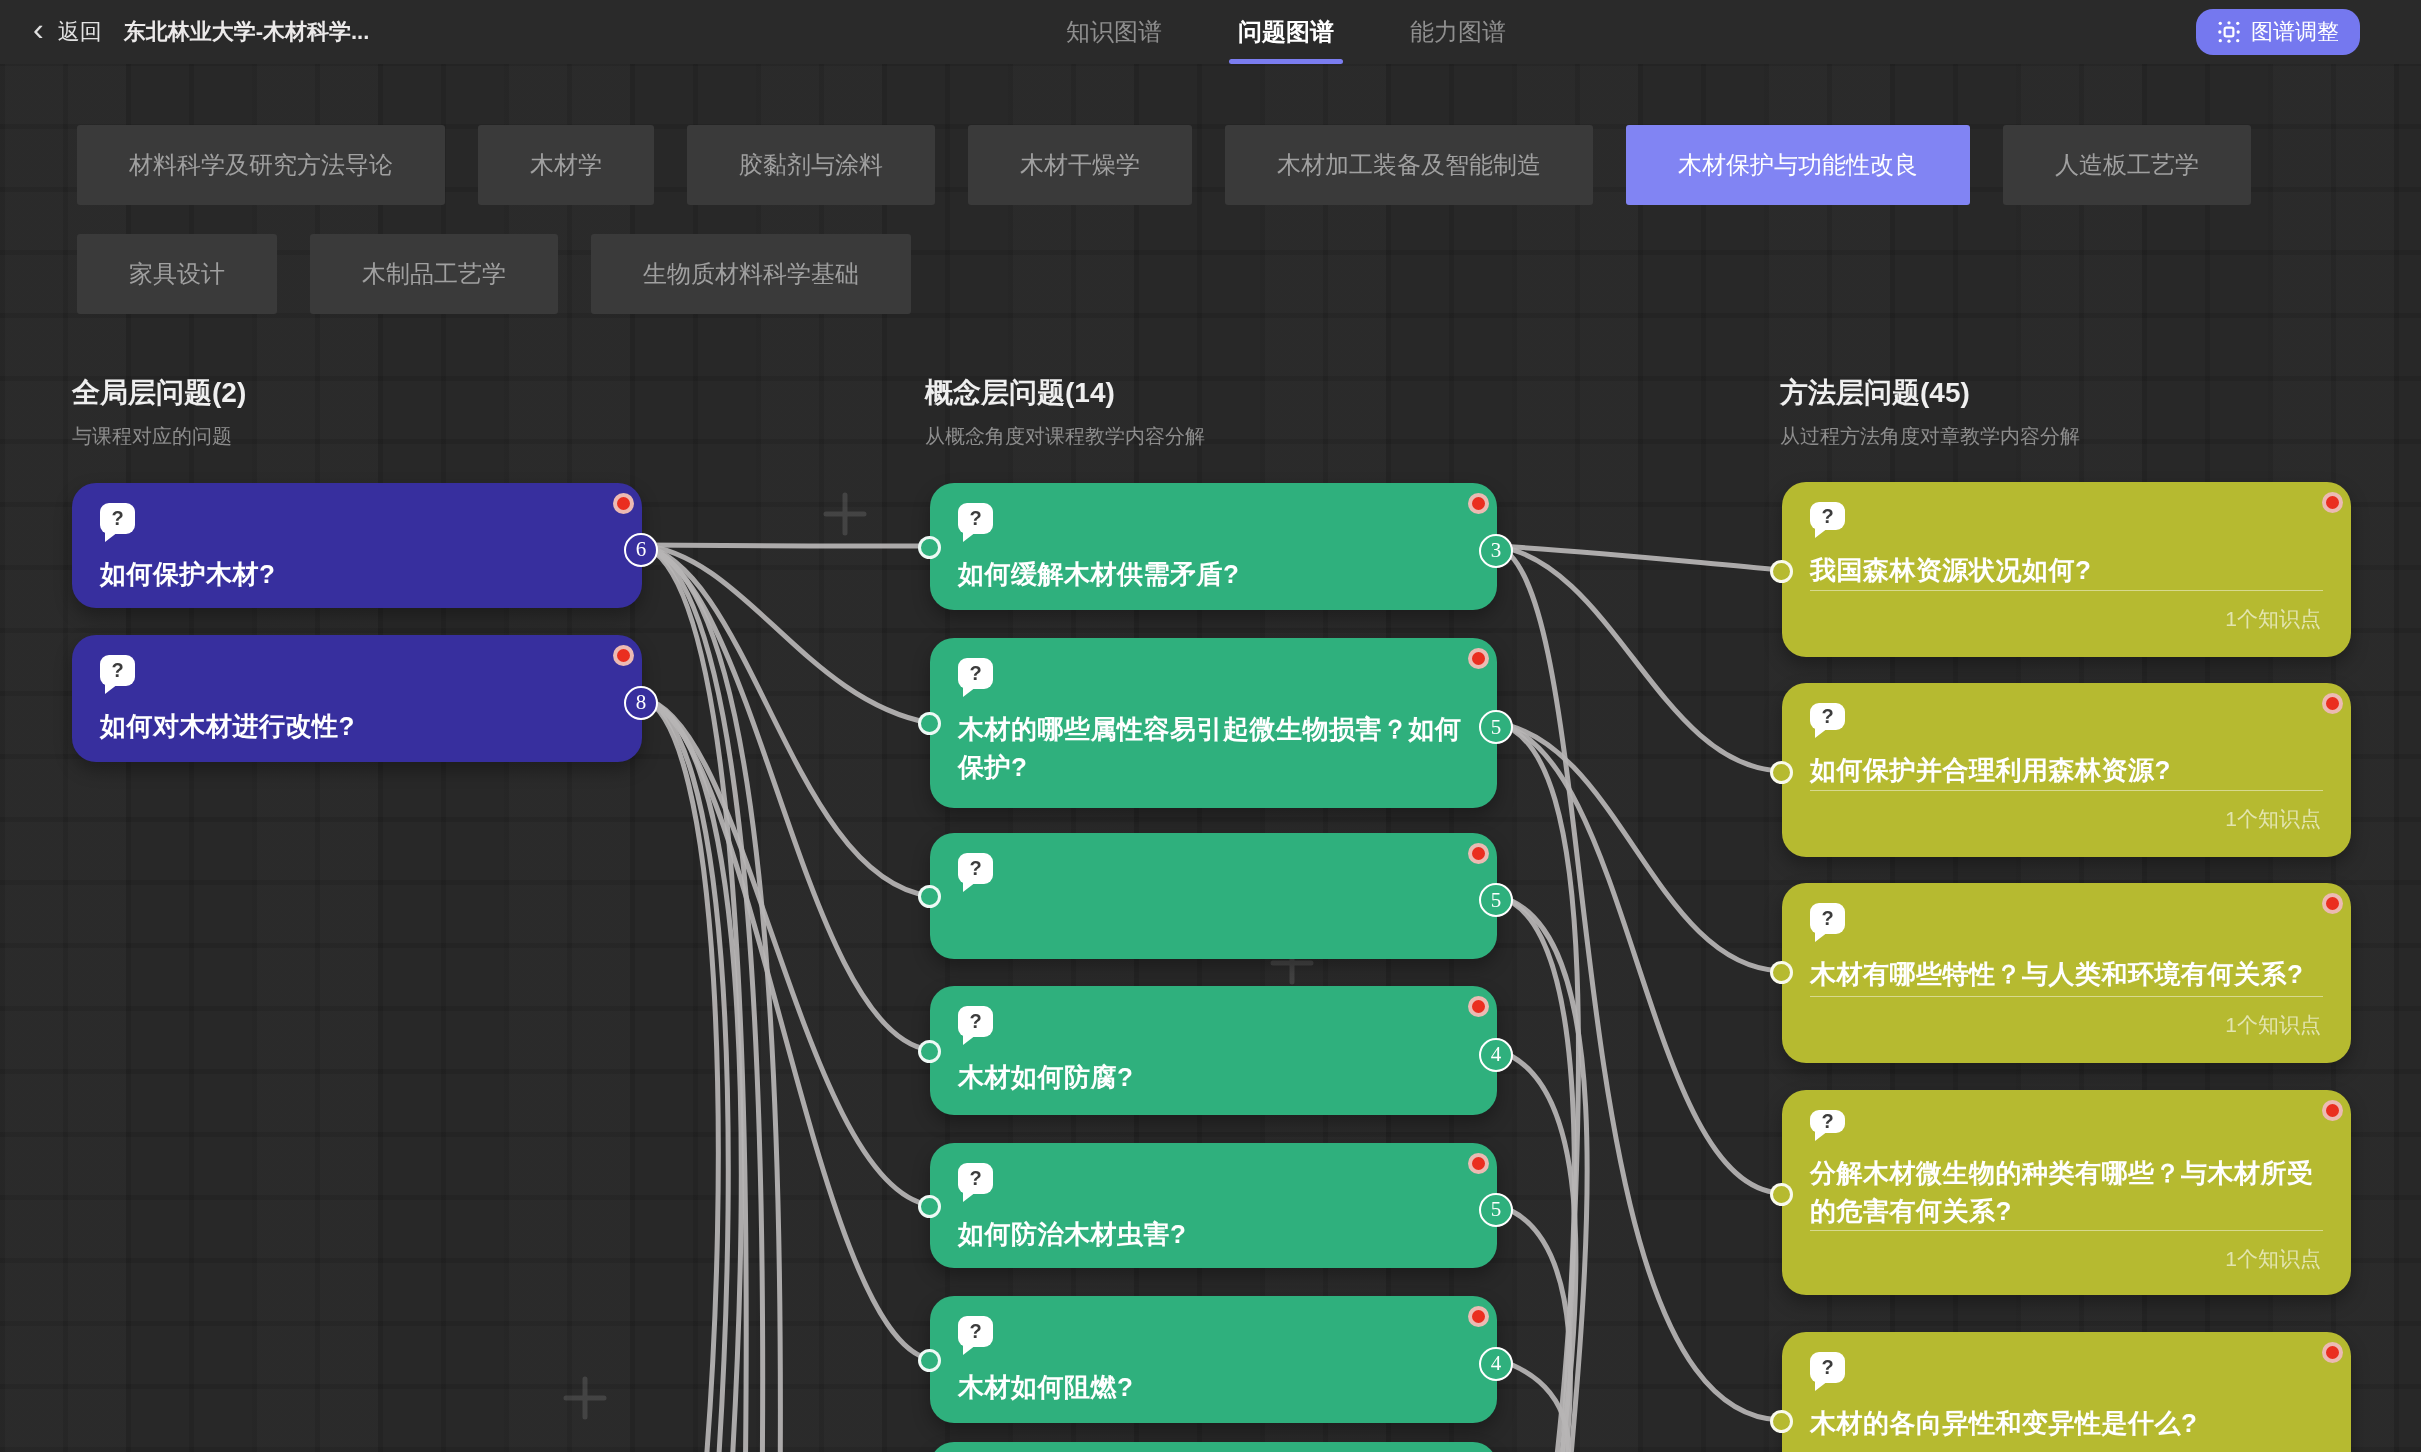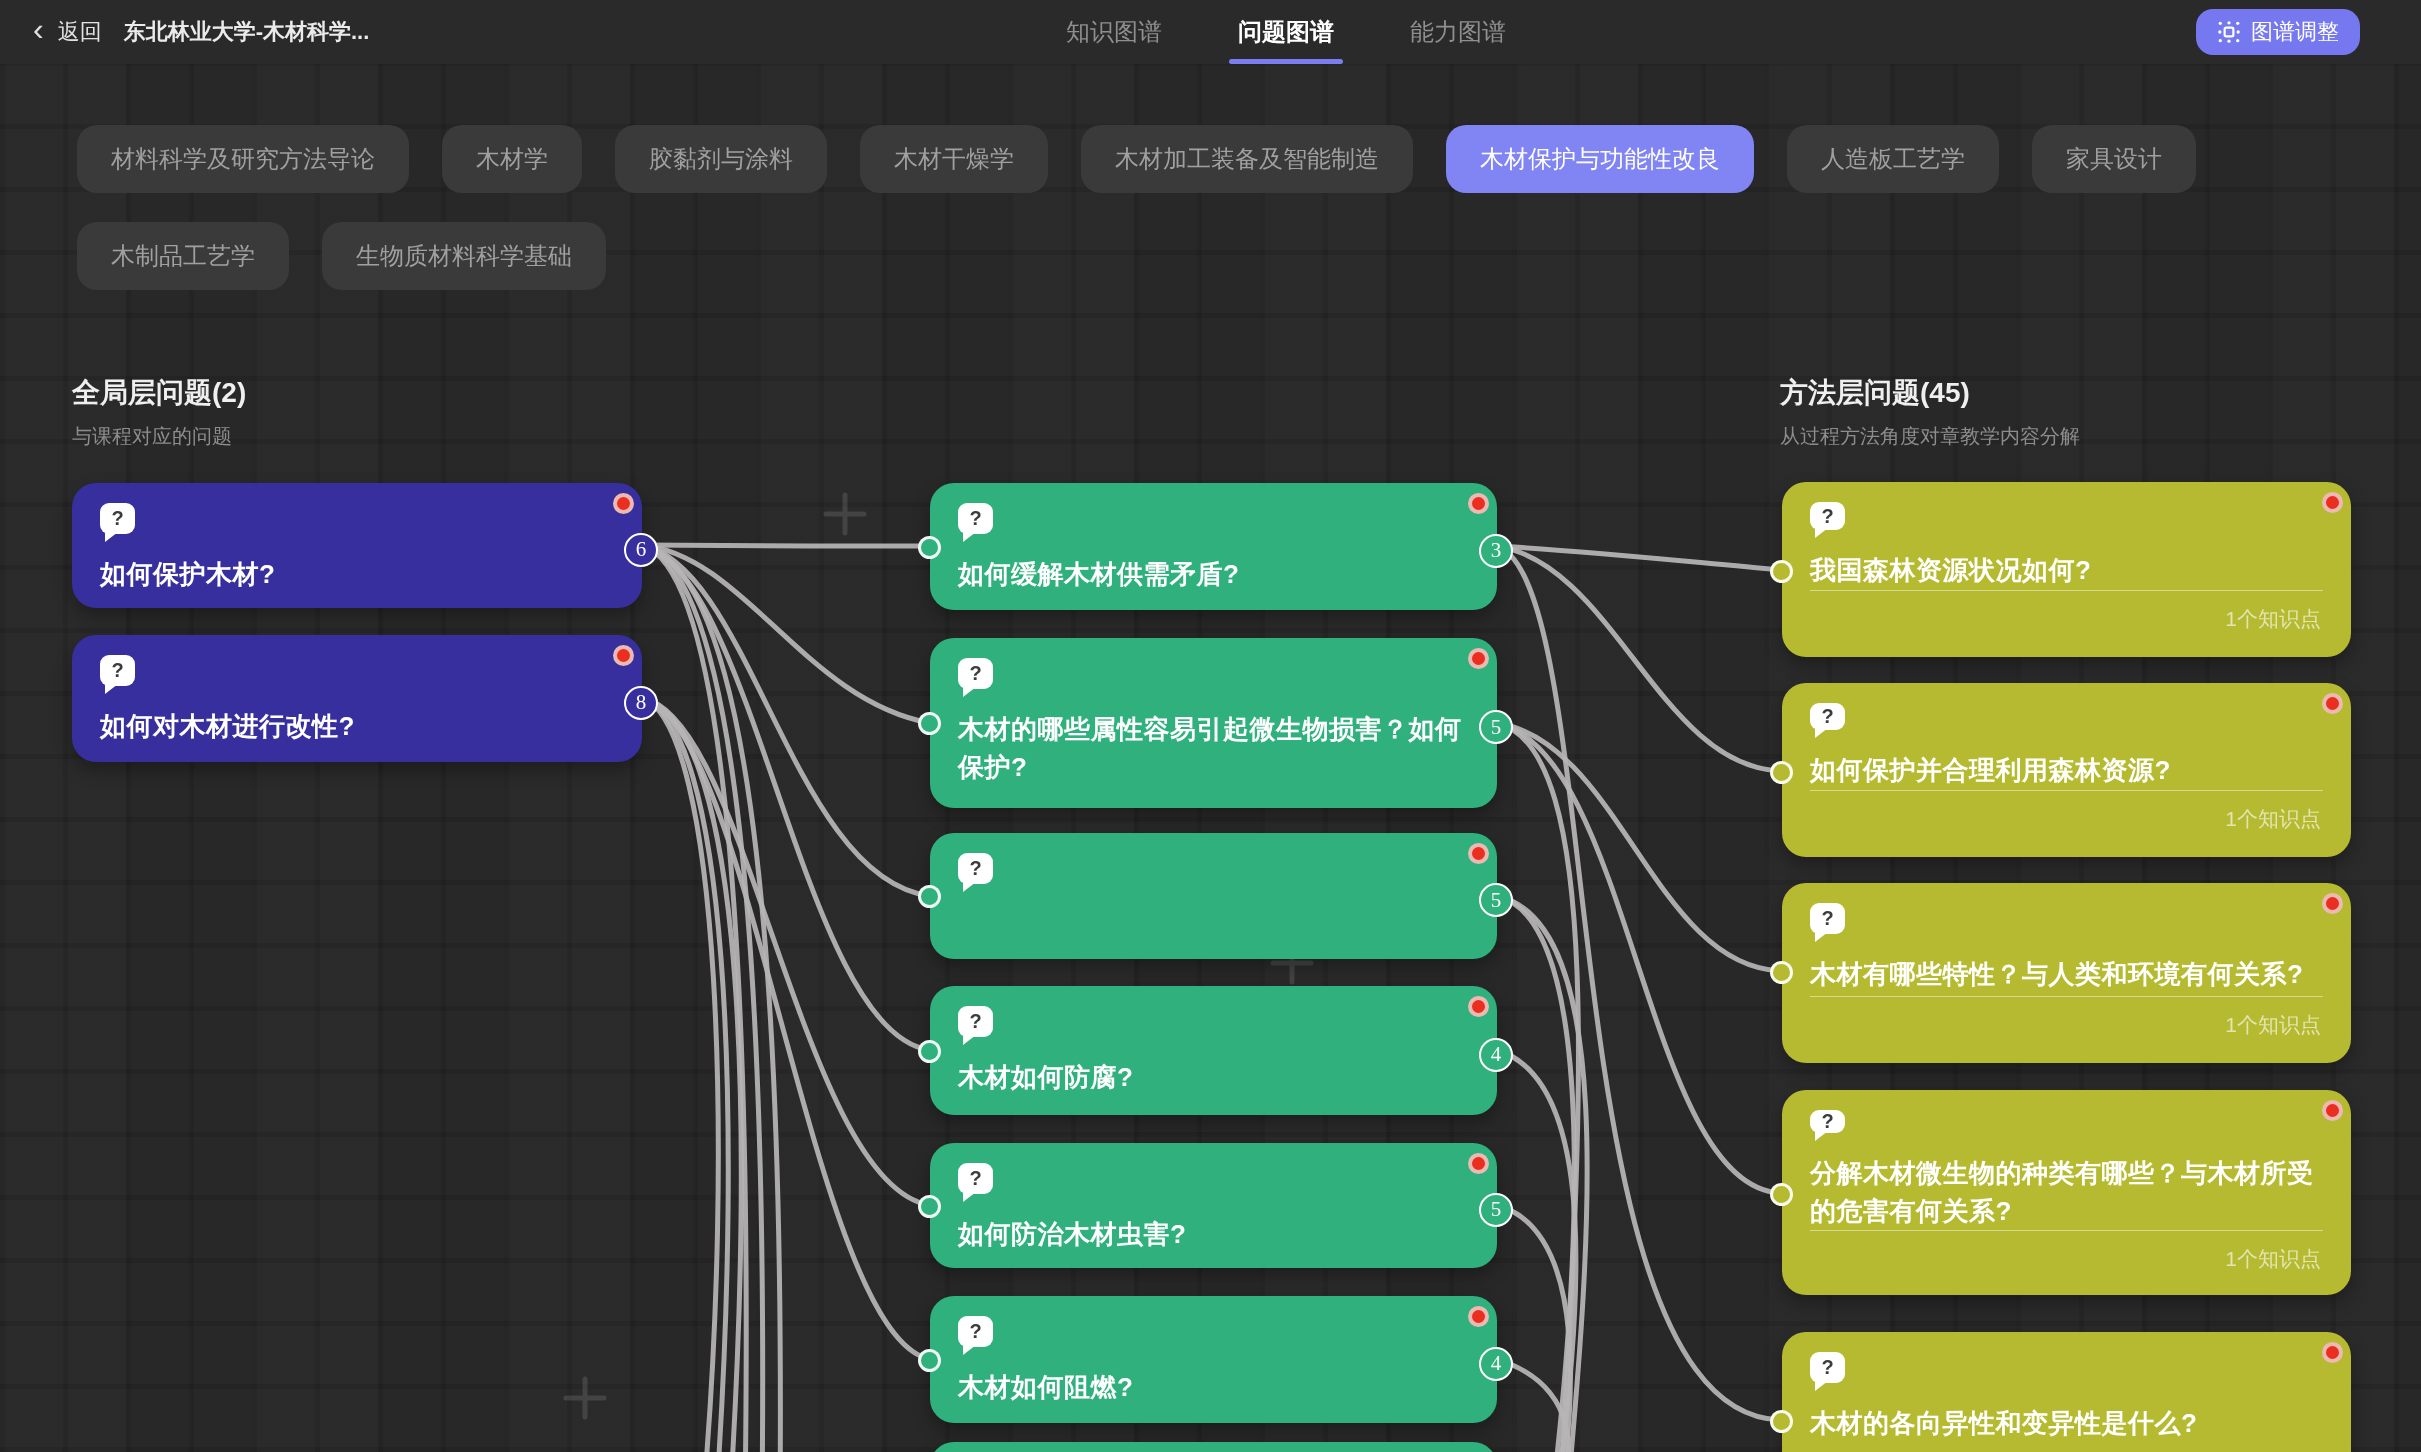--- a/index.html
+++ b/index.html
@@ -21,21 +21,21 @@
   .doc-title{font-size:22px;color:#eceaea;font-weight:600;margin-left:8px;}
   .tabs{position:absolute;left:1066px;top:0;height:64px;display:flex;align-items:center;gap:76px;}
   .tab{position:relative;font-size:24px;color:#8f8f8f;height:64px;display:flex;align-items:center;cursor:pointer;}
   .tab.active{color:#ffffff;font-weight:700;}
   .tab.active .underline{content:"";position:absolute;left:-9px;right:-9px;bottom:0;height:5px;border-radius:3px;background:#7b7df0;}
   .adjust-btn{position:absolute;left:2196px;top:9px;width:164px;height:46px;border-radius:17px;
     background:#7578ef;display:flex;align-items:center;justify-content:center;gap:10px;cursor:pointer;}
   .adjust-btn span{color:#fff;font-size:22px;}
   
   .chips{position:absolute;left:77px;top:125px;width:2290px;display:flex;flex-wrap:wrap;gap:29px 33px;z-index:5;}
-  .chip{height:68px;display:flex;align-items:center;padding:0 34px;border-radius:20px;
+  .chip{height:80px;display:flex;align-items:center;padding:0 52px;border-radius:3px;
     background:#3a3a3a;color:#a0a0a0;font-size:24px;cursor:pointer;white-space:nowrap;}
   .chip.selected{background:#8184f3;color:#ffffff;}
   
   .col-header{position:absolute;z-index:4;}
   .col-header .ct{font-size:28px;font-weight:700;color:#efefef;}
   .col-header .cs{font-size:20px;color:#8d8d8d;margin-top:11px;}
   
   svg.edges{position:absolute;left:0;top:0;z-index:1;pointer-events:none;}
   .edge{fill:none;stroke:#b7b5b5;stroke-width:5;stroke-linecap:round;opacity:0.93;}
   .plus{fill:none;stroke:rgba(255,255,255,0.12);stroke-width:5;stroke-linecap:round;}
@@ -151,20 +151,24 @@
     <div class="chip">人造板工艺学</div>
     <div class="chip">家具设计</div>
     <div class="chip">木制品工艺学</div>
     <div class="chip">生物质材料科学基础</div>
   </div>
 
   <div class="col-header" style="left:72px;top:374px;">
     <div class="ct">全局层问题(2)</div>
     <div class="cs">与课程对应的问题</div>
   </div>
+  <div class="col-header" style="left:925px;top:374px;">
+    <div class="ct">概念层问题(14)</div>
+    <div class="cs">从概念角度对课程教学内容分解</div>
+  </div>
   <div class="col-header" style="left:1780px;top:374px;">
     <div class="ct">方法层问题(45)</div>
     <div class="cs">从过程方法角度对章教学内容分解</div>
   </div>
 
   <div class="card purple" style="left:72px;top:483px;width:570px;height:125px;">
     <span class="dot"></span>
     <div class="qicon"></div>
     <div class="ctitle">如何保护木材?</div>
     <span class="badge">6</span>

